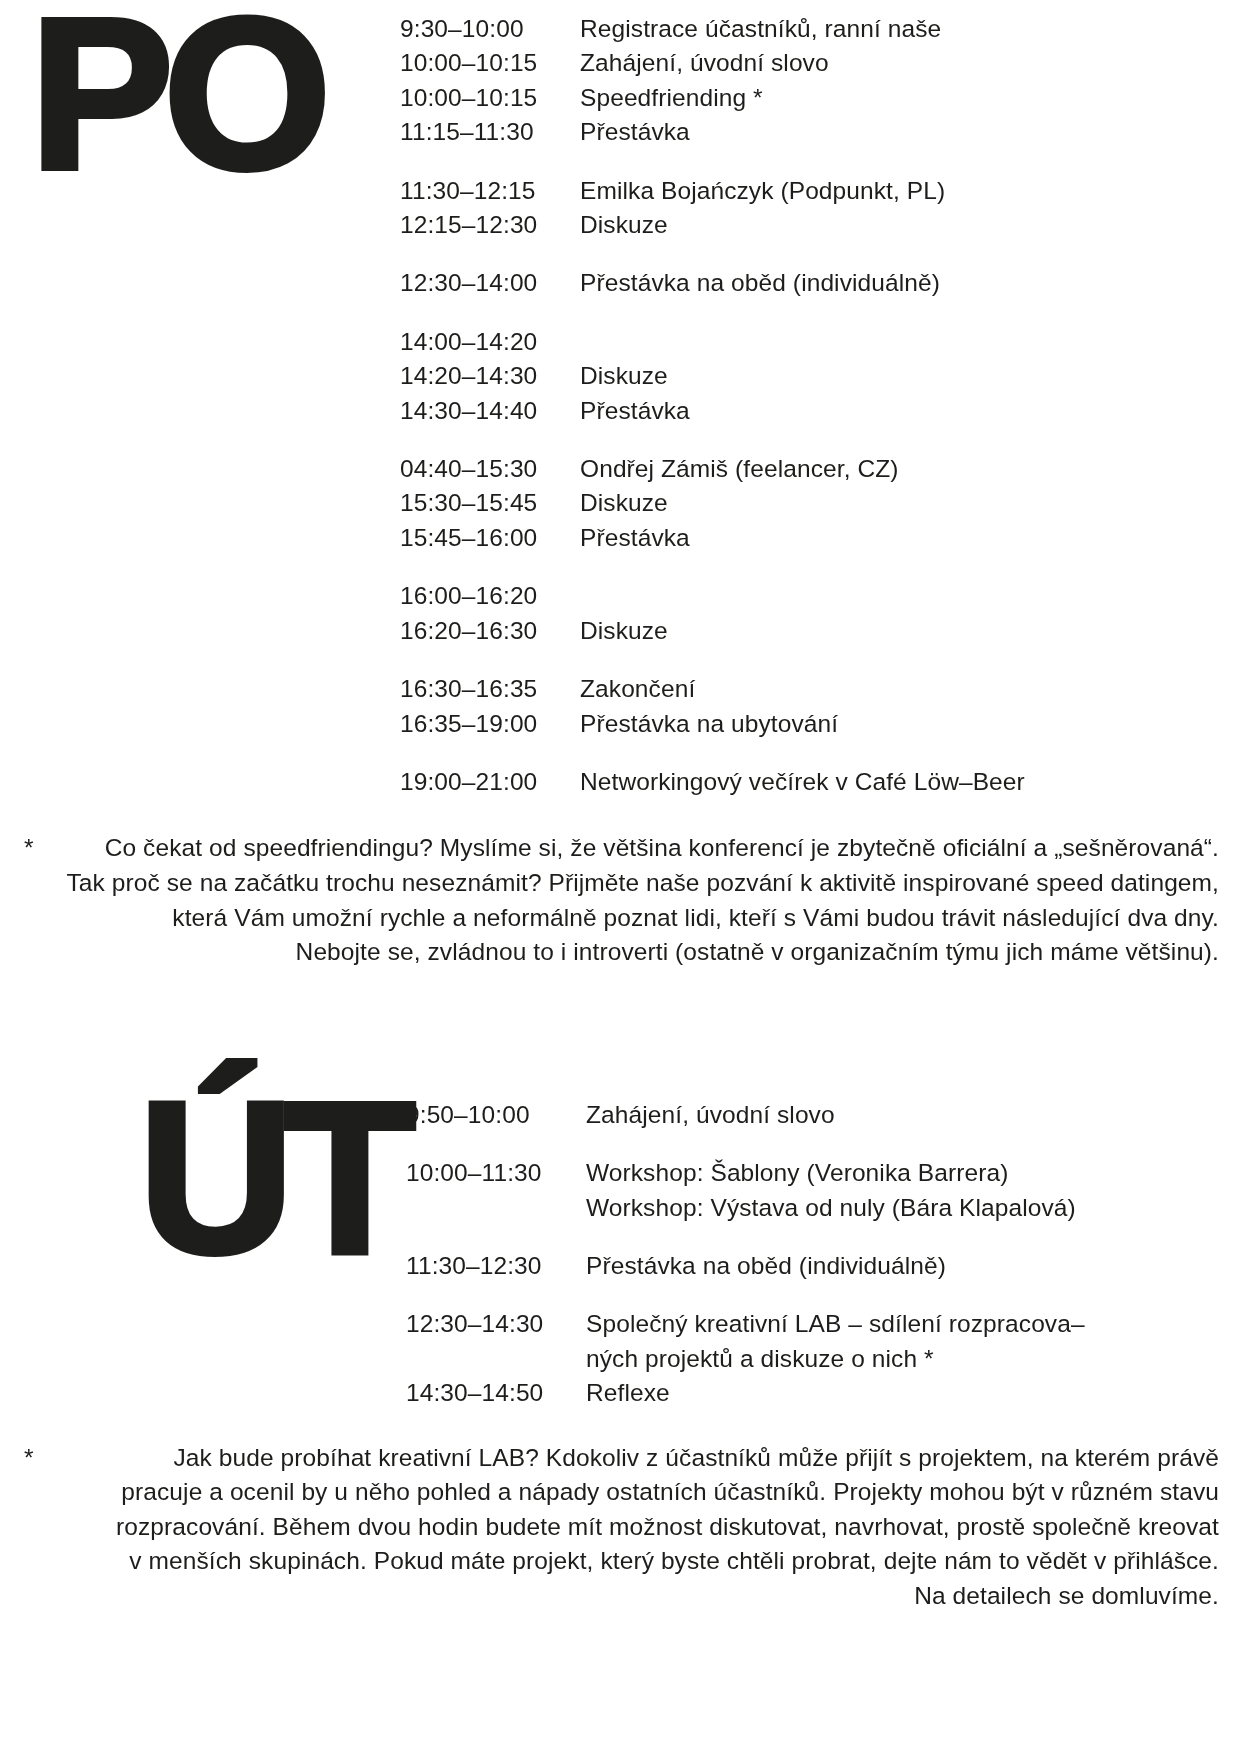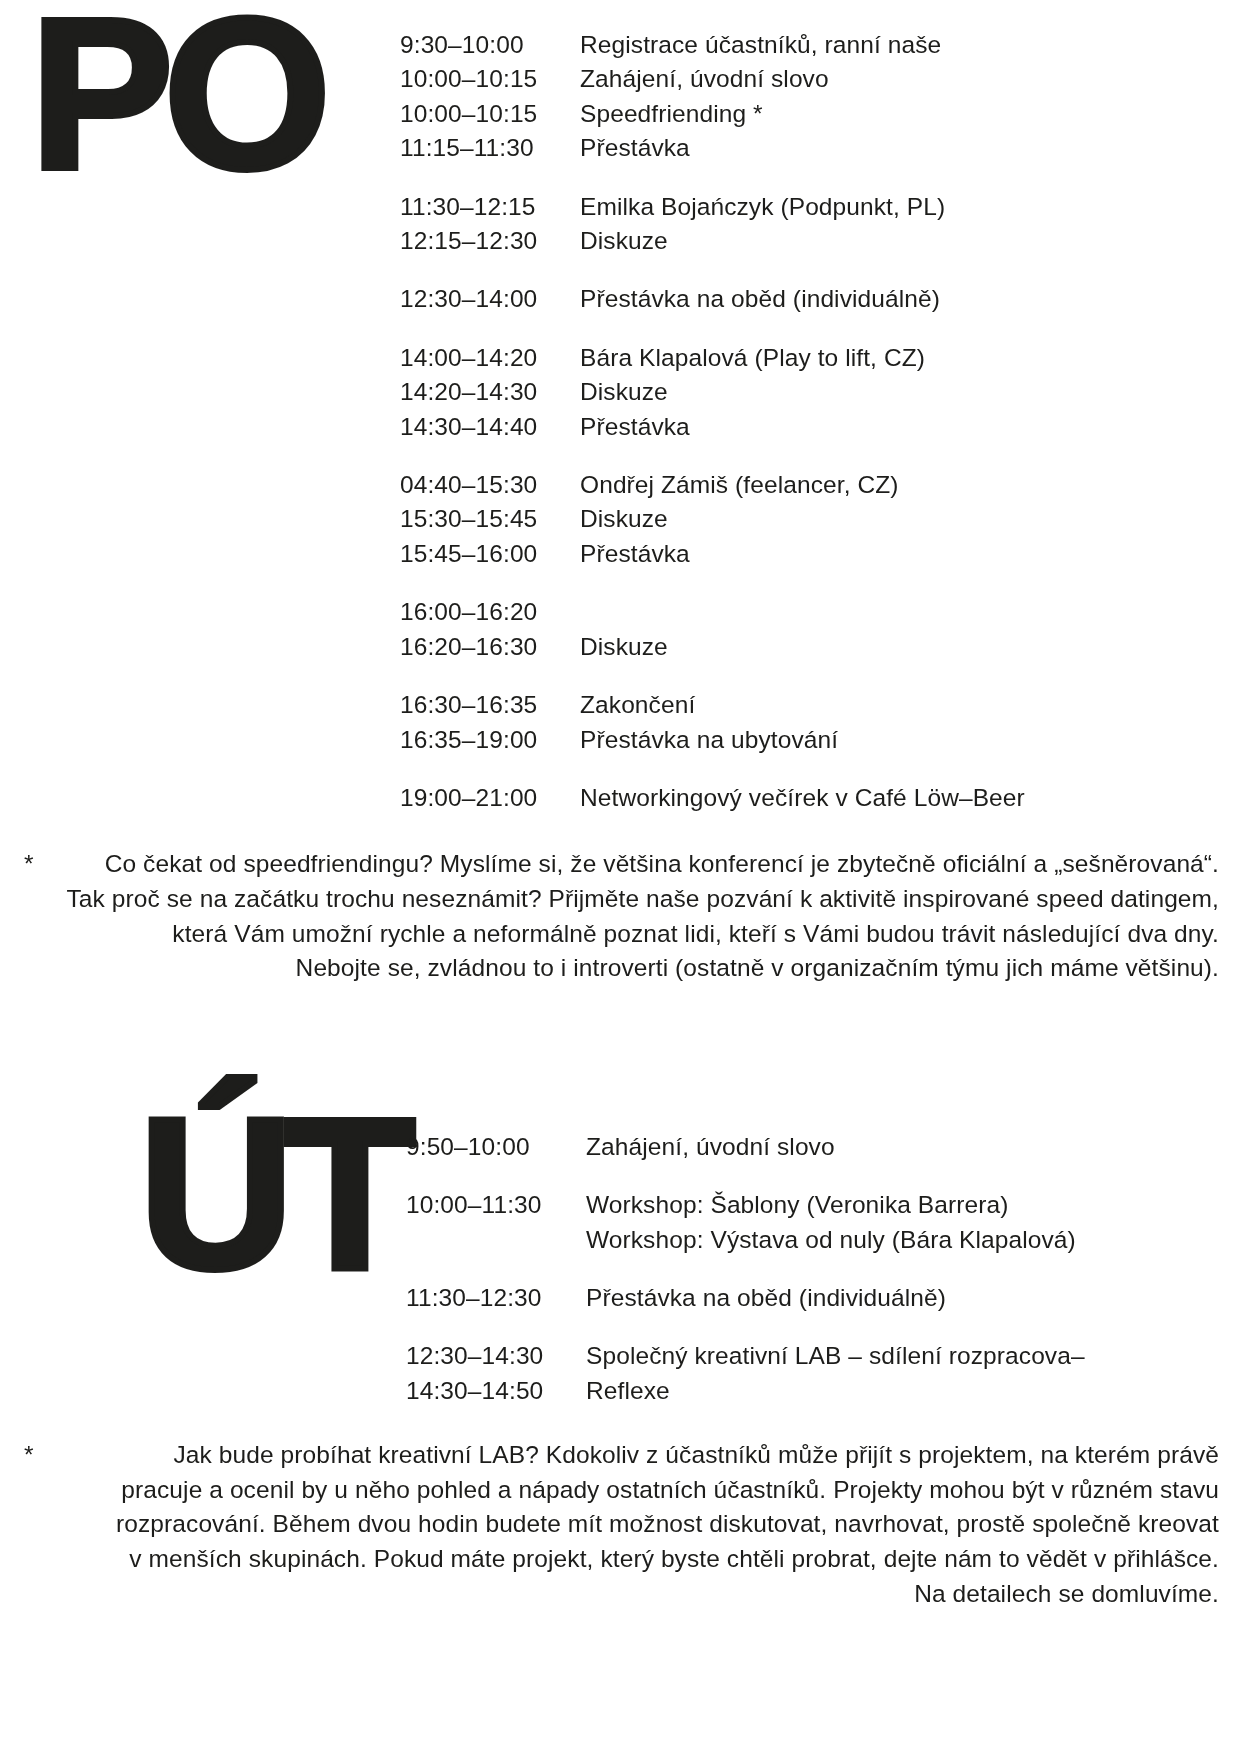--- a/index.html
+++ b/index.html
@@ -50,21 +50,21 @@
   .day-logo.ut {
     font-size: 215px;
     padding-left: 14px;
     margin-top: 4px;
     text-align: right;
   }
 
   
   .schedule {
     flex: 1 1 auto;
-    padding-top: 28px;
+    padding-top: 12px;
   }
 
   .row {
     display: flex;
     align-items: baseline;
     font-size: 24.5px;
     line-height: 34.4px;
     letter-spacing: 0.004em;
     white-space: nowrap;
   }
@@ -150,21 +150,20 @@
 
       <div class="row">
         <span class="time">12:30–14:00</span>
         <span class="desc">Přestávka na oběd (individuálně)</span>
       </div>
 
       <div class="gap"></div>
 
       <div class="row">
         <span class="time">14:00–14:20</span>
-        <span class="desc">Bára Klapalová (Play to lift, CZ)</span>
       </div>
       <div class="row">
         <span class="time">14:20–14:30</span>
         <span class="desc">Diskuze</span>
       </div>
       <div class="row">
         <span class="time">14:30–14:40</span>
         <span class="desc">Přestávka</span>
       </div>
 
@@ -249,20 +248,24 @@
       <div class="row">
         <span class="time">11:30–12:30</span>
         <span class="desc">Přestávka na oběd (individuálně)</span>
       </div>
 
       <div class="gap"></div>
 
       <div class="row">
         <span class="time">12:30–14:30</span>
         <span class="desc">Společný kreativní LAB – sdílení rozpracova–</span>
+      </div>
+      <div class="row continuation">
+        <span class="time">&nbsp;</span>
+        <span class="desc">ných projektů a diskuze o nich *</span>
       </div>
       <div class="row">
         <span class="time">14:30–14:50</span>
         <span class="desc">Reflexe</span>
       </div>
     </div>
   </div>
 
   <div class="footnote fn-2">
     <span class="star">*</span>

